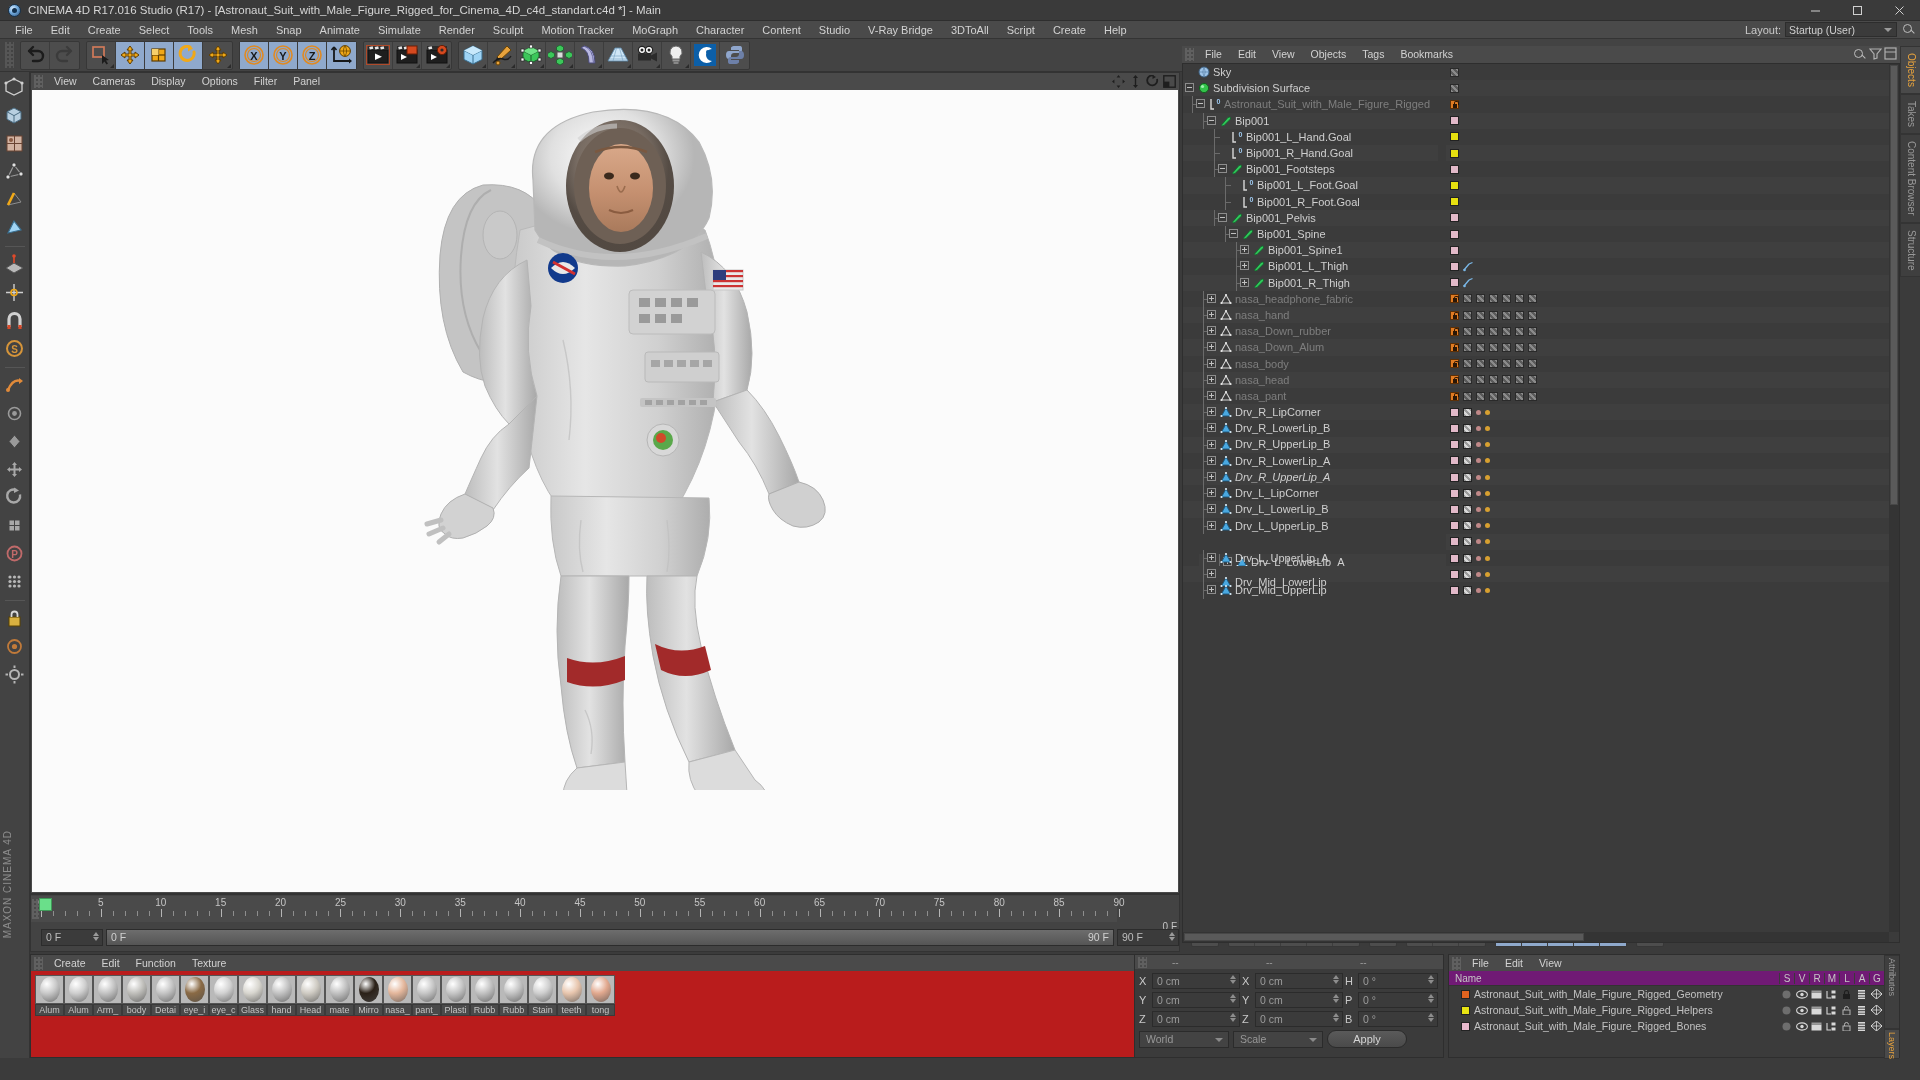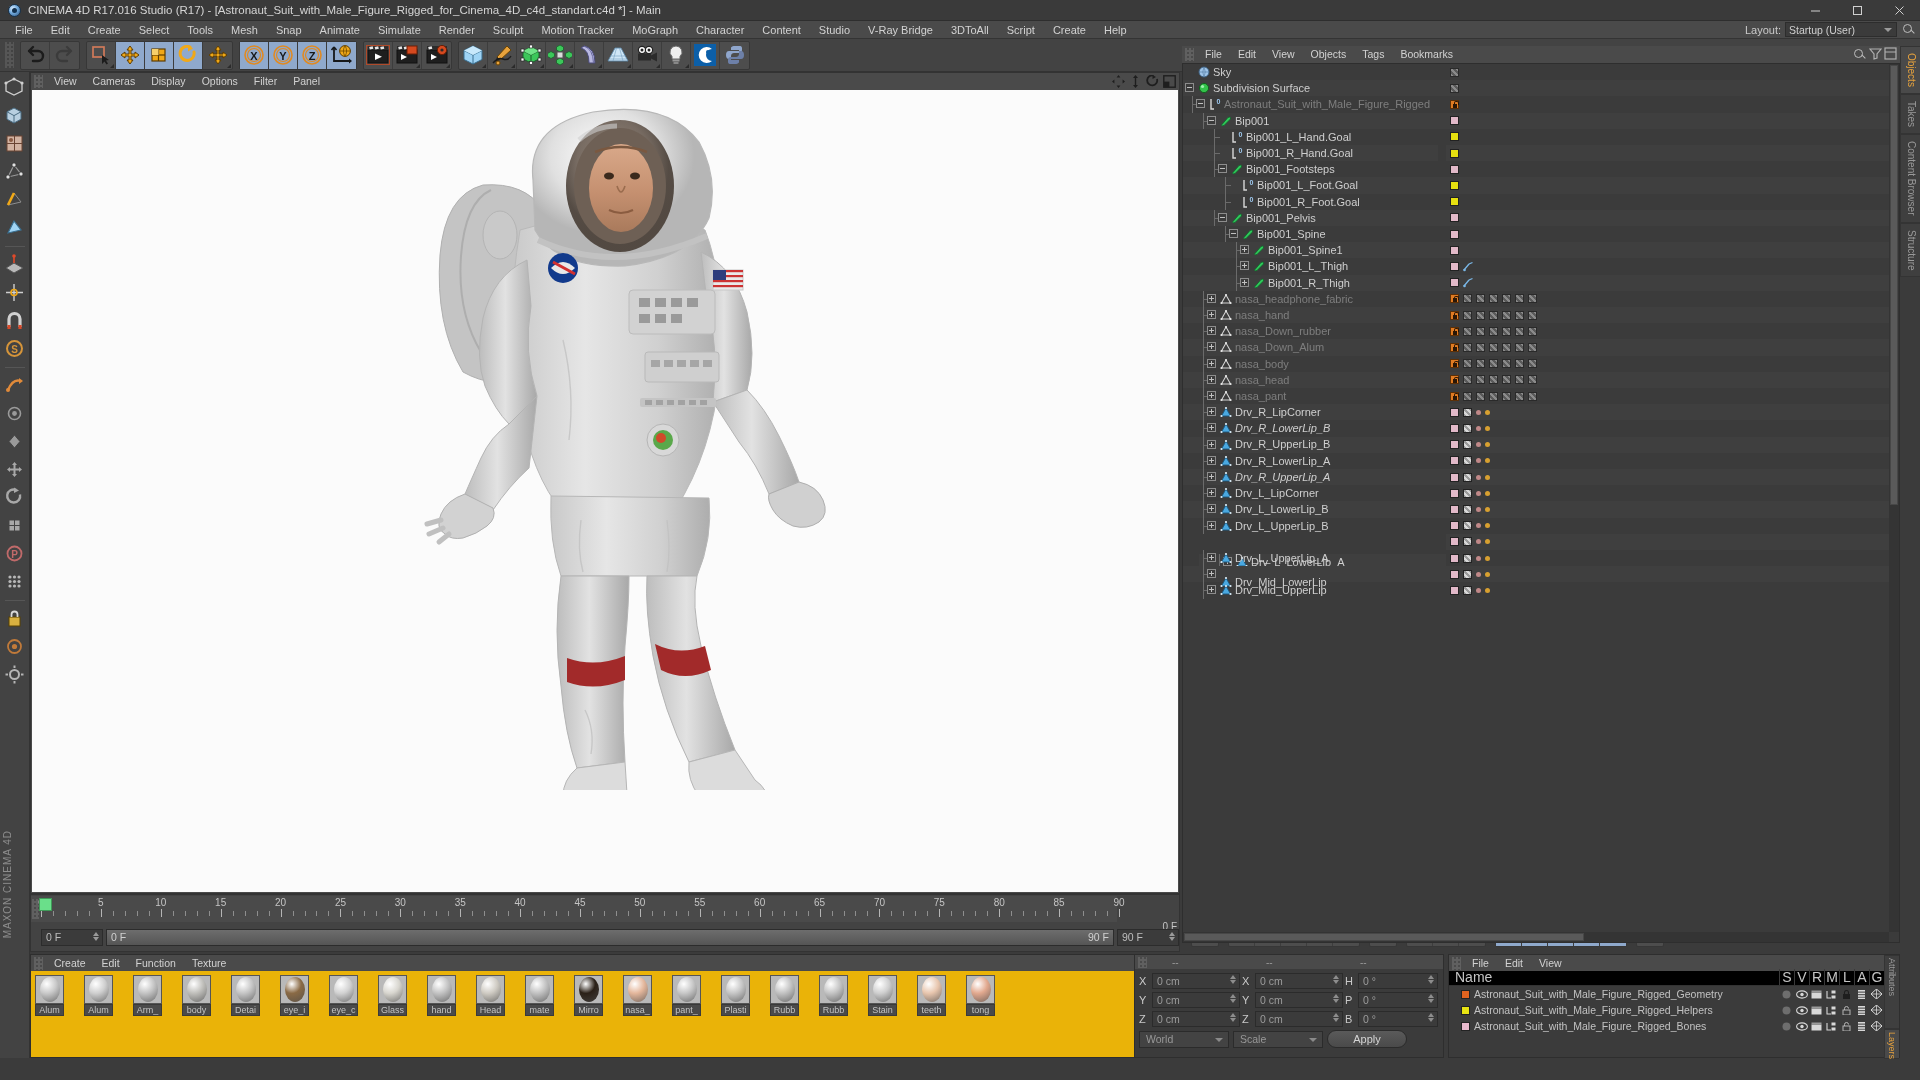--- a/index.html
+++ b/index.html
@@ -148,21 +148,21 @@
 
   
   .vtabs{position:absolute;right:0;top:46px;width:20px;height:560px;display:flex;flex-direction:column;}
   .vtab{writing-mode:vertical-rl;text-orientation:mixed;font-size:10px;color:#9a9a9a;background:#3f3f3f;border:1px solid #343434;border-right:none;padding:6px 3px;white-space:nowrap;}
   .vtab.active{color:#e8a33d;background:#4a4a4a;}
 
   
   .matmgr { position:absolute; left:30px; top:954px; width:1150px; height:104px; background:#3b3b3b; border:1px solid #2e2e2e;}
   .mm-head { height:16px; background:#4a4a4a; display:flex; align-items:center; padding-left:3px;}
   .mm-head .menu-item{padding:0 8px;line-height:16px;font-size:10.5px;}
-  .mm-body{position:absolute;left:0;top:16px;right:0;bottom:0;background:#eab308;padding:4px 0 0 4px;display:flex;gap:20px;flex-wrap:wrap;align-content:flex-start;}
+  .mm-body{position:absolute;left:0;top:16px;right:0;bottom:0;background:#b91c1c;padding:4px 0 0 4px;display:flex;gap:0;flex-wrap:wrap;align-content:flex-start;}
   .mat{width:29px;}
   .mat .sphere{width:29px;height:29px;background:#b9b9b9;border:1px solid #555;display:flex;align-items:center;justify-content:center;overflow:hidden;position:relative;}
   .mat .ball{width:20px;height:25px;border-radius:50%;}
   .mat .nm{font-size:9px;color:#c3c3c3;text-align:center;background:#4a4a4a;border:1px solid #3a3a3a;overflow:hidden;white-space:nowrap;height:12px;line-height:11px;}
 
   
   .coords { position:absolute; left:1134px; top:954px; width:310px; height:104px; background:#3b3b3b; border:1px solid #2e2e2e;}
   .co-head{height:14px;background:#4a4a4a;display:flex;align-items:center;font-size:10px;color:#9a9a9a;padding-left:3px;gap:0;}
   .co-head .h{width:94px;text-align:left;padding-left:22px;}
   .co-grid{padding:3px 4px 0 4px;}
@@ -175,21 +175,21 @@
   .co-in .spin i.d{border-top:4px solid #8d8d8d;}
   .co-foot{display:flex;align-items:center;gap:4px;padding:1px 4px;}
   .co-sel{width:90px;height:17px;background:#434343;border:1px solid #2b2b2b;font-size:10.5px;color:#989898;display:flex;align-items:center;padding-left:6px;position:relative;}
   .co-sel .caret{position:absolute;right:5px;top:6px;width:0;height:0;border-left:4px solid transparent;border-right:4px solid transparent;border-top:4px solid #8a8a8a;}
   .co-apply{width:80px;height:18px;border-radius:9px;background:linear-gradient(180deg,#5a5a5a,#4a4a4a);border:1px solid #2b2b2b;color:#d5d5d5;font-size:11px;display:flex;align-items:center;justify-content:center;}
 
   
   .layers { position:absolute; left:1448px; top:954px; width:452px; height:104px; background:#3b3b3b; border:1px solid #2e2e2e;}
   .ly-head{height:16px;background:#4a4a4a;display:flex;align-items:center;padding-left:3px;}
   .ly-head .menu-item{padding:0 8px;line-height:16px;font-size:10.5px;}
-  .ly-cols{height:15px;background:#000000;display:flex;align-items:flex-end;border-bottom:1px solid #333;font-size:14px;color:#c5c5c5;}
+  .ly-cols{height:15px;background:#701a75;display:flex;align-items:center;border-bottom:1px solid #333;font-size:10px;color:#c5c5c5;}
   .ly-cols .name{flex:1;padding-left:6px;}
   .ly-cols .c{width:15px;text-align:center;border-left:1px solid #3a3a3a;}
   .lyrow{height:16px;display:flex;align-items:center;font-size:10.5px;color:#c2c2c2;}
   .lyrow .sw{width:9px;height:9px;margin:0 4px 0 12px;border:1px solid #222;}
   .lyrow .cc{width:15px;display:flex;align-items:center;justify-content:center;}
 
   
   .statusbar{position:absolute;left:0;bottom:0;width:1920px;height:21px;background:#3b3b3b;border-top:1px solid #2e2e2e;display:flex;align-items:center;padding-left:3px;gap:6px;}
   .sb-grip{width:7px;height:14px;background:
     repeating-linear-gradient(0deg,#777 0 2px,transparent 2px 4px),
@@ -1409,21 +1409,21 @@
                   <circle cx="10.5" cy="10" r="1.1" fill="#dff0fb"></circle>
                 </svg>
               </span>
               <span class="olabel ">Drv_R_LipCorner</span>
             </span>
           </div>
           <div class="orow" style="position: absolute; left: 0px; right: 0px; top: 356.4px;">
             <span class="oline" style="left:20px;top:0;width:1px;height:16.2px;"></span>
             <span class="oline" style="left:20px;top:8.1px;width:6px;height:1px;"></span>
             <span class="otw plus" style="left:24px;top:3px;"></span>
-            <span style="display:inline-flex;align-items:flex-start;margin-left:36px;font-style:italic;">
+            <span style="display:inline-flex;align-items:flex-start;margin-left:36px;">
               <span class="oicon">
                 <svg width="12" height="12" viewBox="0 0 12 12">
                   <path d="M1.5 10 L6 2 L10.5 10Z" fill="#4aa8e0" stroke="#1c5a82" stroke-width="0.9"></path>
                   <circle cx="1.5" cy="10" r="1.1" fill="#dff0fb"></circle>
                   <circle cx="6" cy="2" r="1.1" fill="#dff0fb"></circle>
                   <circle cx="10.5" cy="10" r="1.1" fill="#dff0fb"></circle>
                 </svg>
               </span>
               <span class="olabel ">Drv_R_LowerLip_B</span>
             </span>

